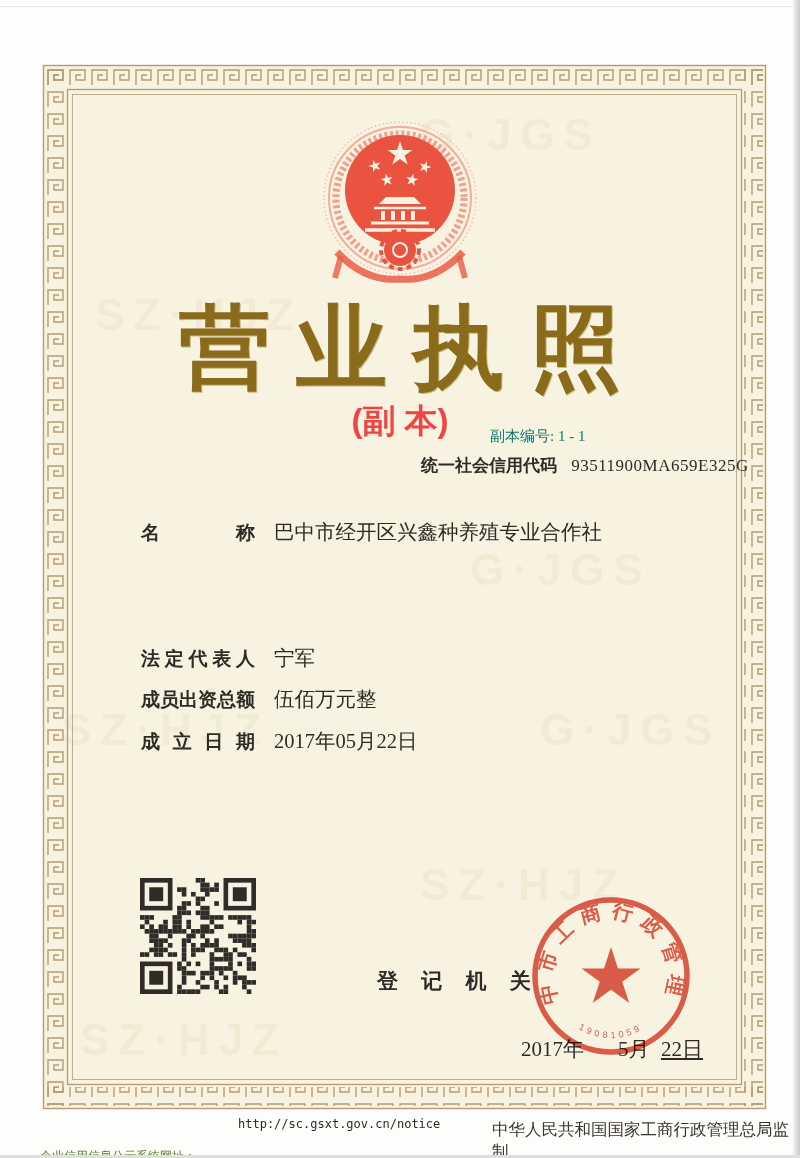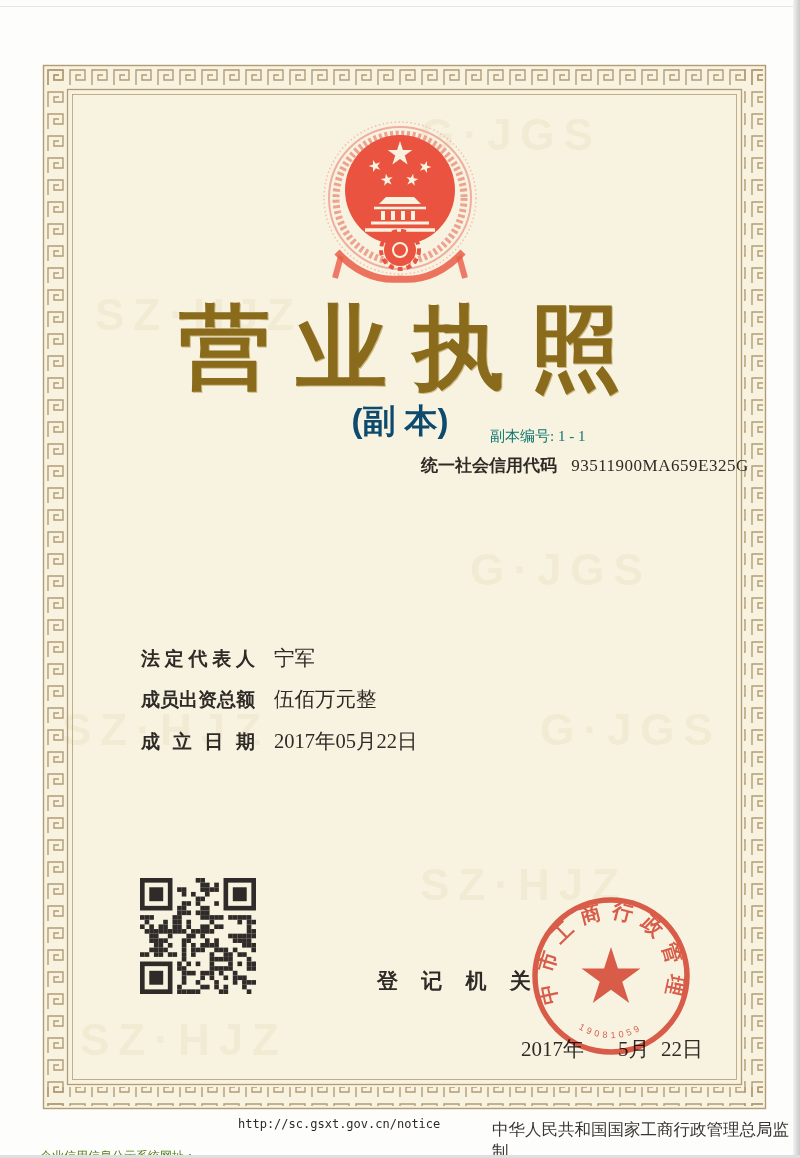--- a/index.html
+++ b/index.html
@@ -7,38 +7,38 @@
         font-family:"Liberation Serif",serif;color:#2e2a26;}
   .paper{position:absolute;left:43px;top:65px;width:723px;height:1044px;background:#f8f3e1;}
   .frame{position:absolute;left:0;top:0;}
   .sec{position:absolute;font-family:"Liberation Sans",sans-serif;font-weight:bold;
        font-size:44px;letter-spacing:9px;color:rgba(190,150,80,0.09);white-space:nowrap;}
   .emblem{position:absolute;left:315px;top:110px;}
   .title{position:absolute;left:0;top:300px;width:800px;display:flex;justify-content:center;gap:26px;
          font-family:"Liberation Sans",sans-serif;font-weight:bold;font-size:91px;line-height:96px;
          color:#8a6b1b;text-shadow:1px 1px 0 rgba(166,137,58,.55);}
   .subtitle{position:absolute;left:0;top:399px;width:800px;text-align:center;
-            font-family:"Liberation Sans",sans-serif;font-weight:bold;font-size:33px;color:#0c4a6e;}
+            font-family:"Liberation Sans",sans-serif;font-weight:bold;font-size:33px;color:#ef4444;}
   .copyno{position:absolute;left:490px;top:427px;font-size:15px;color:#0f766e;}
   .creditline{position:absolute;left:421px;top:454px;font-size:17px;}
   .creditline .clabel{font-family:"Liberation Sans",sans-serif;font-weight:600;}
   .creditline .code{font-family:"Liberation Serif",serif;margin-left:10px;letter-spacing:.5px;}
   .row{position:absolute;left:141px;white-space:nowrap;}
   .flabel{display:inline-block;width:114px;font-size:19px;font-weight:600;vertical-align:top;
           text-align:justify;text-align-last:justify;line-height:25px;}
   .fvalue{display:inline-block;margin-left:15px;font-size:20.5px;line-height:25px;vertical-align:top;}
   .row.scope{white-space:normal;}
   .row.scope .fvalue{width:400px;font-size:17.5px;line-height:25px;text-align:justify;}
   .overlay-ad{position:absolute;left:212px;top:604px;font-family:"Liberation Sans",sans-serif;
               font-size:32px;font-weight:600;color:rgba(231,52,38,0.88);white-space:nowrap;letter-spacing:1px;}
   .qr{position:absolute;left:140px;top:878px;width:116px;height:116px;}
   .regauth{position:absolute;left:377px;top:967px;font-size:21px;font-weight:600;letter-spacing:9px;}
   .dates{position:absolute;left:0;top:1035px;width:800px;font-size:21px;}
   .dates span{position:absolute;}
-  .d-y{left:521px;} .d-m{left:618px;} .d-d{left:661px;}
+  .d-y{left:521px;} .d-m{left:618px;} .d-d{left:661px;text-decoration:underline;}
   .stamp{position:absolute;left:526px;top:891px;opacity:.92;mix-blend-mode:multiply;}
   .footer-left{position:absolute;left:40px;top:1120px;font-size:12px;color:#4d7c0f;margin-top:28px;}
   .footer-url{position:absolute;left:238px;top:1117px;font-family:"DejaVu Sans Mono",monospace;
               font-size:12px;color:#2e2a26;}
   .footer-right{position:absolute;left:492px;top:1119px;font-size:16.5px;color:#3a352e;}
   .top-line{position:absolute;left:0;top:6px;width:100%;height:1px;background:#e6e6e6;}
   .right-strip{position:absolute;right:0;top:0;width:7px;height:100%;
                background:linear-gradient(to right,#f2f2f2,#c9c9c9);}
   .bottom-strip{position:absolute;left:0;bottom:0;width:100%;height:3px;background:#dedede;}
 </style>
@@ -106,20 +106,24 @@
   </div>
 
   <div class="subtitle">(副  本)</div>
   <div class="copyno">副本编号: 1 - 1</div>
 
   <div class="creditline">
     <span class="clabel">统一社会信用代码</span>
     <span class="code">93511900MA659E325G</span>
   </div>
 
+  <div class="row" style="top:520px">
+    <span class="flabel">名称</span>
+    <span class="fvalue">巴中市经开区兴鑫种养殖专业合作社</span>
+  </div>
   <div class="row" style="top:646px">
     <span class="flabel">法定代表人</span>
     <span class="fvalue">宁军</span>
   </div>
   <div class="row" style="top:687px">
     <span class="flabel">成员出资总额</span>
     <span class="fvalue">伍佰万元整</span>
   </div>
   <div class="row" style="top:729px">
     <span class="flabel">成立日期</span>

